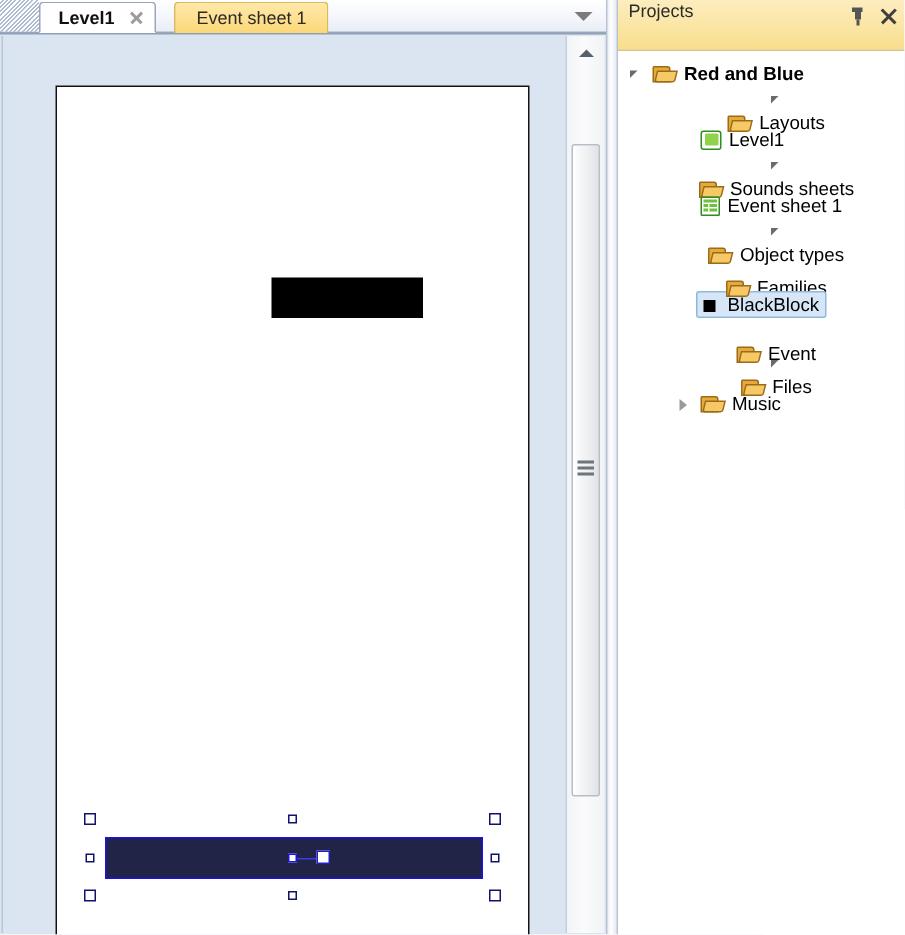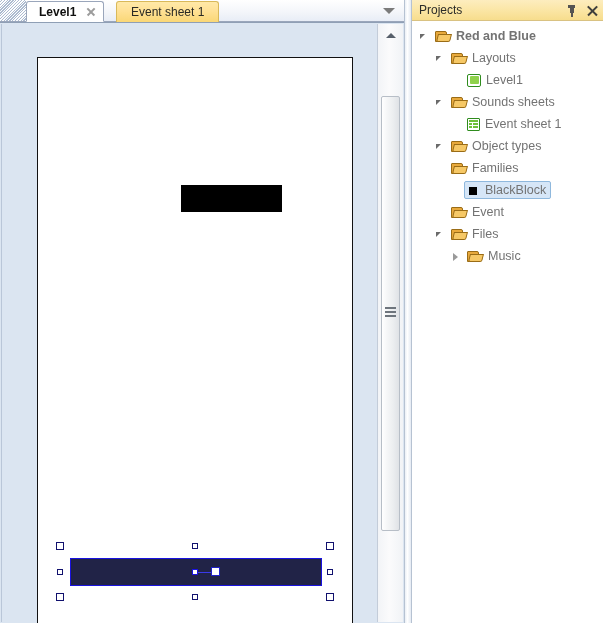--- a/index.html
+++ b/index.html
@@ -250,25 +250,24 @@
   
   #projects-panel {
     position: absolute;
     left: 412px; top: 0;
     width: 191px; height: 623px;
     background: #ffffff;
     box-sizing: border-box;
   }
   #projects-header {
     position: relative;
-    height: 21px;
+    height: 34px;
     background: linear-gradient(to bottom, #fdedbf 0%, #fbe6a6 50%, #f7dd8d 100%);
     border-bottom: 1px solid #d9c282;
     display: flex;
-    align-items: center;
     box-sizing: border-box;
   }
   #projects-title {
     padding-left: 7px;
     font-size: 12px;
     color: #2b2b28;
   }
   #projects-header-buttons {
     position: absolute;
     right: 4px; top: 0;
@@ -345,21 +344,21 @@
     border-radius: 2px;
     box-sizing: border-box;
   }
   .tree-row .tnode.selected {
     background: #d6e6f7;
     border: 1px solid #8fb8dd;
   }
   .tree-row .label {
     margin-left: 5px;
     font-size: 12.5px;
-    color: #737373;
+    color: #000000;
   }
   .tree-row .label.bold { font-weight: bold; }
 
   
   .folder-icon {
     position: relative;
     width: 16px; height: 13px;
     flex: 0 0 16px;
   }
   .folder-icon .back {
@@ -439,21 +438,21 @@
   }
   .blackblock-icon .sq {
     position: absolute;
     left: 2px; top: 3px;
     width: 8px; height: 8px;
     background: #000000;
   }
 
   
   .ind-0 { padding-left: 6px; }
-  .ind-1 { padding-left: 22px; }
+  .ind-1 { padding-left: 22px; flex-direction: column; }
   .ind-2 { padding-left: 38px; }
 </style>
 </head>
 <body>
 
 <div id="app">
 
   <div id="editor-area">
 
     <div id="tab-strip">

